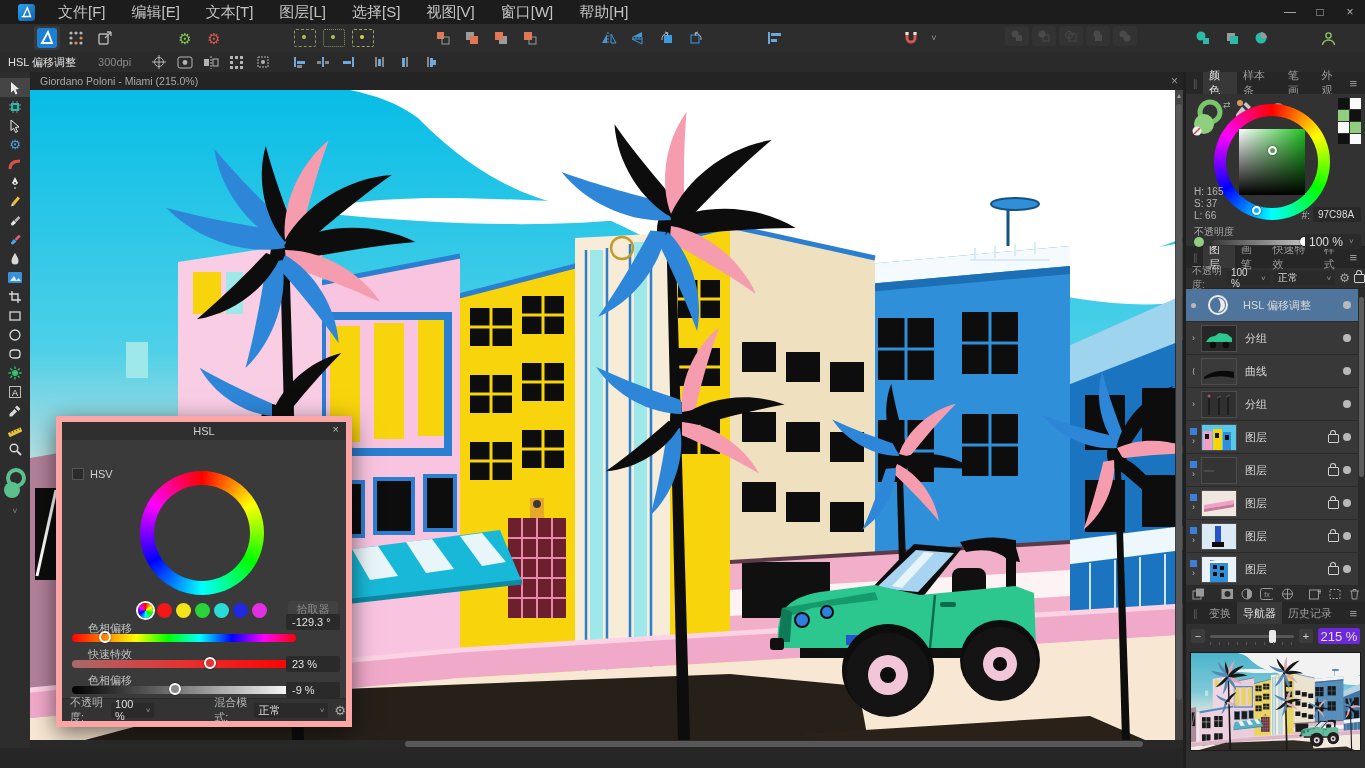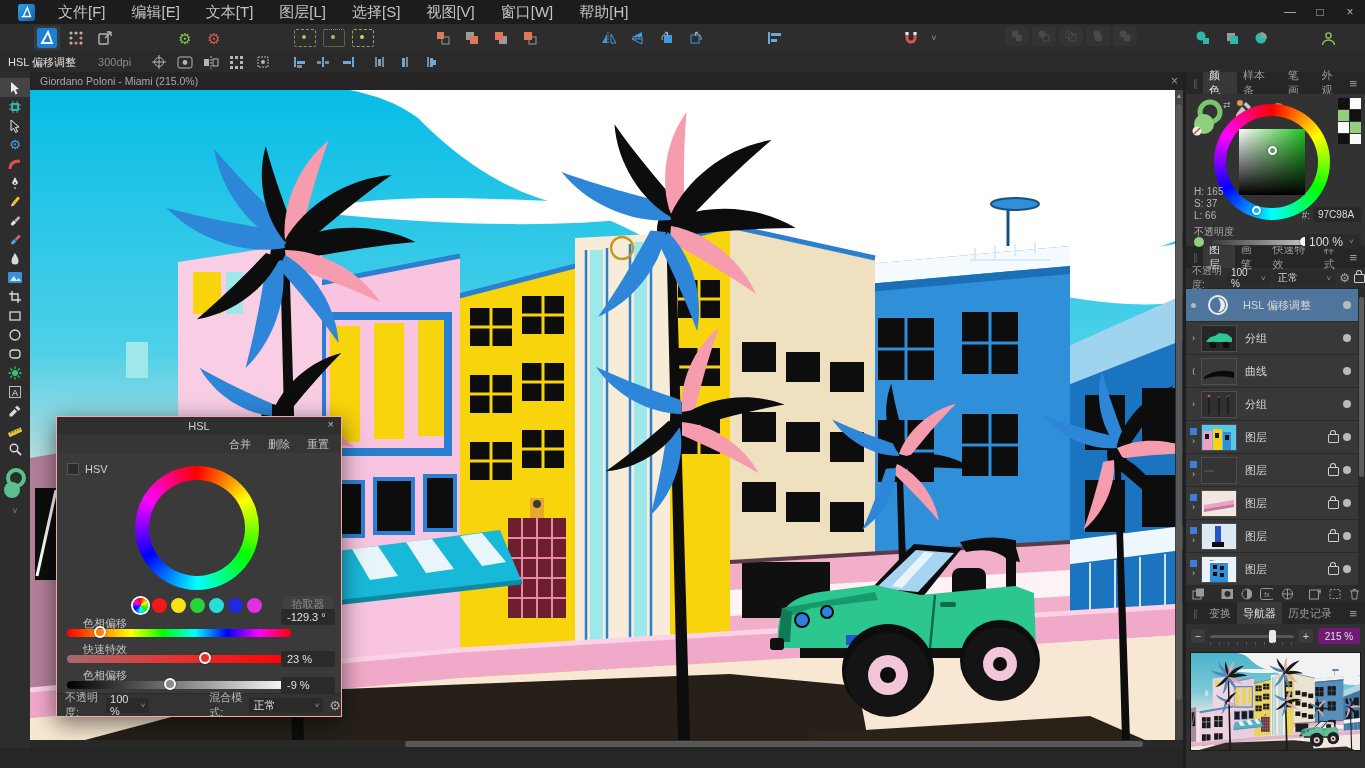--- a/index.html
+++ b/index.html
@@ -44,21 +44,21 @@
   .fillstroke{position:relative;width:30px;height:40px;margin-top:8px}
   
   .canvas{position:absolute;left:30px;top:90px;width:1153px;height:650px;background:#3c3c3c;overflow:hidden}
   .canvas svg{display:block;width:1153px;height:650px}
   .vscroll{position:absolute;right:0;top:0;width:8px;height:650px;background:rgba(36,36,36,.85)}
   .vthumb{position:absolute;left:1px;top:14px;width:6px;height:596px;background:#585858;border-radius:3px}
   .varrow{position:absolute;left:0;top:2px;width:8px;text-align:center;font-size:7px;color:#9a9a9a}
   .hscroll{position:absolute;left:30px;top:740px;width:1153px;height:8px;background:#282828}
   .hthumb{position:absolute;left:375px;top:1px;width:738px;height:6px;background:#585858;border-radius:3px}
   
-  .dlg{position:absolute;left:26px;top:326px;width:284px;height:299px;background:#3a3a3a;border:1px solid #fca5a5;
+  .dlg{position:absolute;left:26px;top:326px;width:284px;height:299px;background:#3a3a3a;border:6px solid #fca5a5;
        box-shadow:0 6px 22px rgba(0,0,0,.55);font-size:11px}
   .dlg-title{height:18px;background:#2f2f2f;display:flex;align-items:center;justify-content:center;color:#cfcfcf;position:relative}
   .dlg-x{position:absolute;right:7px;top:1px;color:#bbb}
   .dlg-btns{height:18px;display:flex;justify-content:flex-end;align-items:center;gap:17px;padding-right:12px;
             background:#353535;color:#c2c2c2}
   .chk{position:absolute;left:10px;top:46px;display:flex;align-items:center;gap:6px;color:#cfcfcf}
   .chk i{width:10px;height:10px;background:#2b2b2b;border:1px solid #555;display:inline-block}
   .ring{position:absolute;left:78px;top:49px;width:124px;height:124px;border-radius:50%;
         background:conic-gradient(#f00,#ff0,#0f0,#0ff,#00f,#f0f,#f00)}
   .ring i{position:absolute;left:14px;top:14px;width:96px;height:96px;border-radius:50%;background:#3a3a3a}
@@ -120,21 +120,21 @@
   .lsthumb{position:absolute;left:1px;top:8px;width:5px;height:180px;background:#5c5c5c;border-radius:2px}
   .lbottom{height:16px;background:#2b2b2b;display:flex;align-items:center;color:#9a9a9a;font-size:9px;gap:8px;padding:0 6px}
   
   .zrow{height:24px;background:#303030;display:flex;align-items:center;padding:0 5px;gap:5px}
   .zbtn{width:14px;height:14px;background:#3c3c3c;border-radius:2px;color:#cfcfcf;display:flex;align-items:center;
         justify-content:center;font-size:11px}
   .ztrack{position:relative;flex:1;height:3px;background:#565656;border-radius:2px}
   .ztrack:after{content:'';position:absolute;left:0;right:0;bottom:-7px;height:3px;
      background:repeating-linear-gradient(to right,#555 0 1px,transparent 1px 9px)}
   .zthumb{position:absolute;left:70%;top:-5px;width:7px;height:13px;background:#e8e8e8;border-radius:2px}
-  .zval{width:42px;height:16px;background:#701a75;border-radius:2px;color:#e0e0e0;font-size:10px;
+  .zval{width:42px;height:16px;background:#6d28d9;border-radius:2px;color:#e0e0e0;font-size:13px;
         display:flex;align-items:center;justify-content:center}
   .navimg{position:relative;margin:5px 5px 0 5px;width:169px;height:97px;background:#1a1a1a;outline:1px solid #1a1a1a;overflow:hidden}
   .navimg svg{display:block;width:169px;height:97px;filter:saturate(.6) brightness(1.06) contrast(.9)}
   
   .status{position:absolute;left:0;top:748px;width:1365px;height:20px;background:#2e2e2e;border-top:1px solid #1b1b1b;
           display:flex;align-items:center;font-size:11px;color:#b5b5b5;padding-left:40px;box-sizing:border-box}
   .status b{color:#dcdcdc}
   .divider{position:absolute;left:1183px;top:72px;width:3px;height:696px;background:#1f1f1f}
 </style>
 </head>
@@ -809,25 +809,20 @@
         <rect x="740" y="548" width="14" height="12" rx="3" fill="#101010"></rect>
       </g>
     </svg>
     </div>
 
     <div class="dlg">
       <div class="dlg-title">
         <span>HSL</span>
         <span class="dlg-x">×</span>
       </div>
-      <div class="dlg-btns">
-        <span>合并</span>
-        <span>删除</span>
-        <span>重置</span>
-      </div>
       <div class="chk">
           <i></i>
           <span>HSV</span>
         </div>
       <div class="ring">
           <i></i>
         </div>
       <div class="dotrow">
         <span class="cdot sel" style="left:76px;background:conic-gradient(#f00,#ff0,#0f0,#0ff,#00f,#f0f,#f00)"></span>
         <span class="cdot" style="left:95px;background:#f21818"></span>

